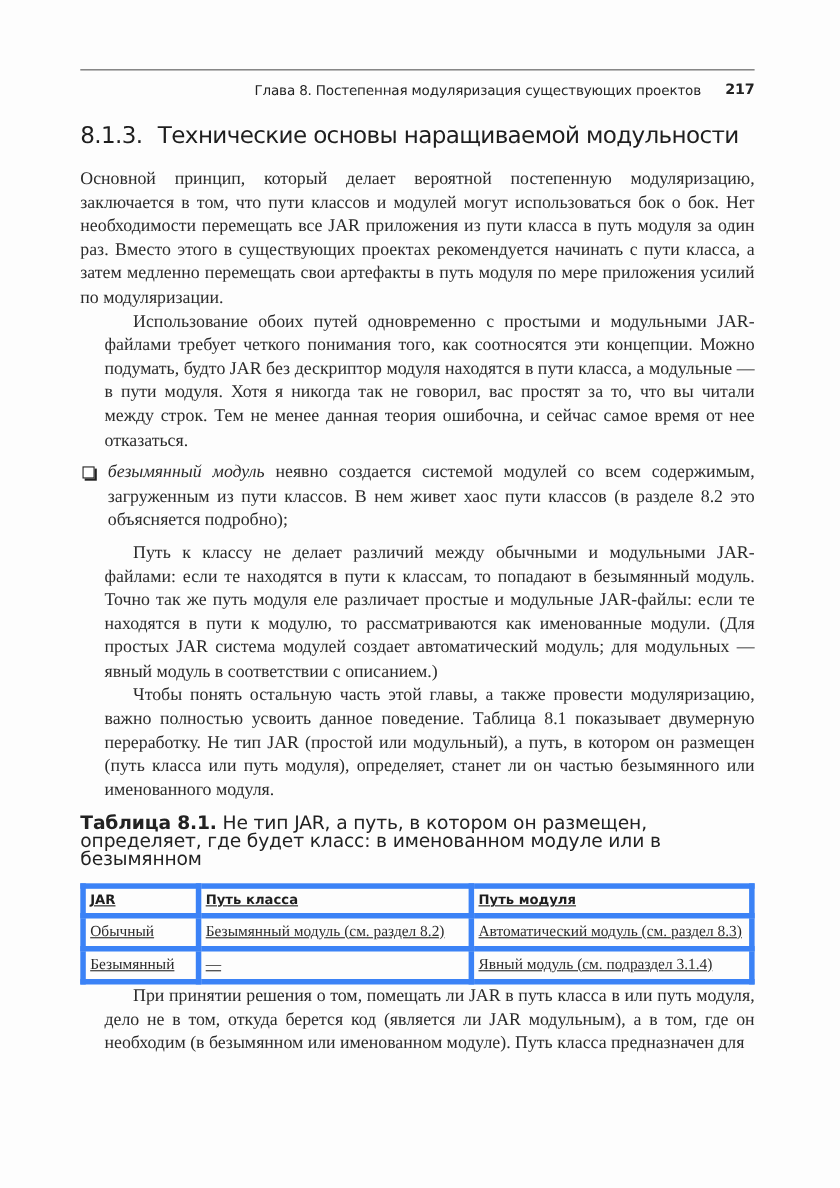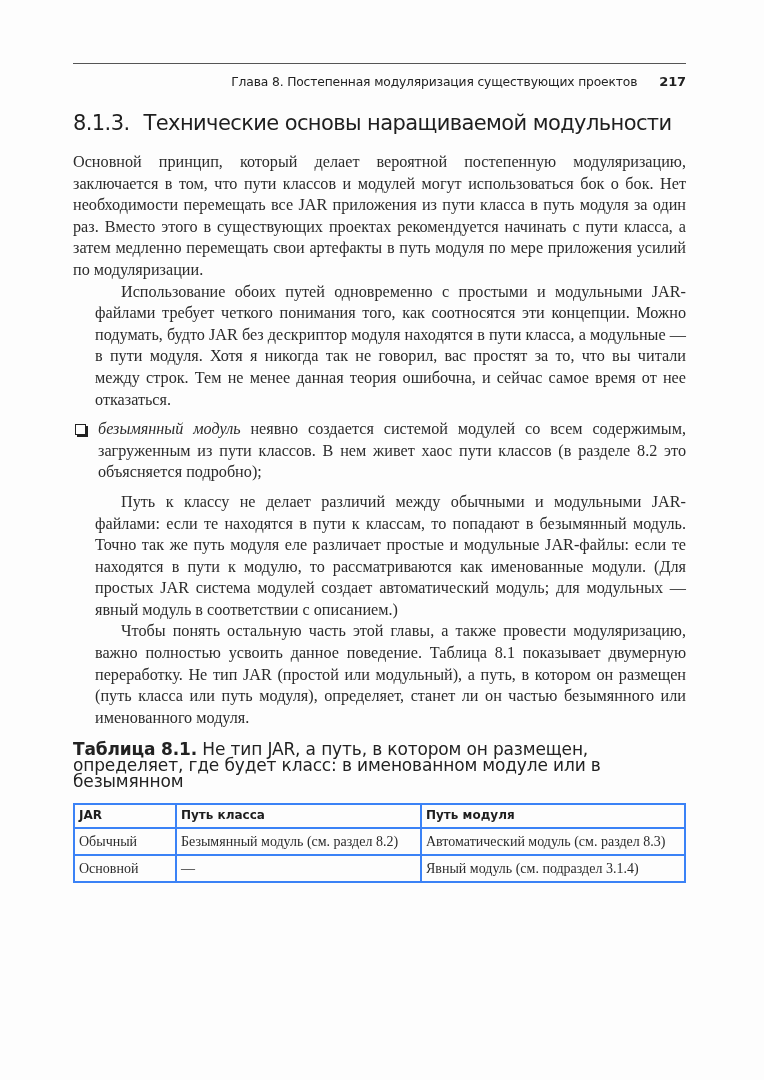--- a/index.html
+++ b/index.html
@@ -102,25 +102,26 @@
   .caption b { font-weight: bold; }
   table.tbl {
     margin-top: 14px;
     width: 613px;
     border-collapse: collapse;
     font-family: "Liberation Serif", serif;
     font-size: 14px;
     color: #2b2b2b;
   }
   table.tbl th, table.tbl td {
-    border: 2px solid #3b82f6;
+    border: 5px solid #3b82f6;
     padding: 0 4px;
     text-align: left;
     height: 25px;
     white-space: nowrap;
+    text-decoration: underline;
   }
   table.tbl th {
     font-family: "DejaVu Sans", sans-serif;
     font-weight: bold;
     font-size: 12px;
     height: 20px;
     color: #1e1e1e;
   }
   .col-jar { width: 92px; }
   .col-cp { width: 235px; }
@@ -165,20 +166,21 @@
         <th>Путь модуля</th>
       </tr>
     </thead>
     <tbody>
       <tr>
         <td>Обычный</td>
         <td>Безымянный модуль (см. раздел 8.2)</td>
         <td>Автоматический модуль (см. раздел 8.3)</td>
       </tr>
       <tr>
-        <td>Основной</td>
+        <td>Безымянный</td>
         <td>—</td>
         <td>Явный модуль (см. подраздел 3.1.4)</td>
       </tr>
     </tbody>
   </table>
 
+  <p class="indent after-table">При принятии решения о том, помещать ли JAR в путь класса в или путь модуля, дело не в том, откуда берется код (является ли JAR модульным), а в том, где он необходим (в безымянном или именованном модуле). Путь класса предназначен для</p>
 </div>
 
 </body></html>

